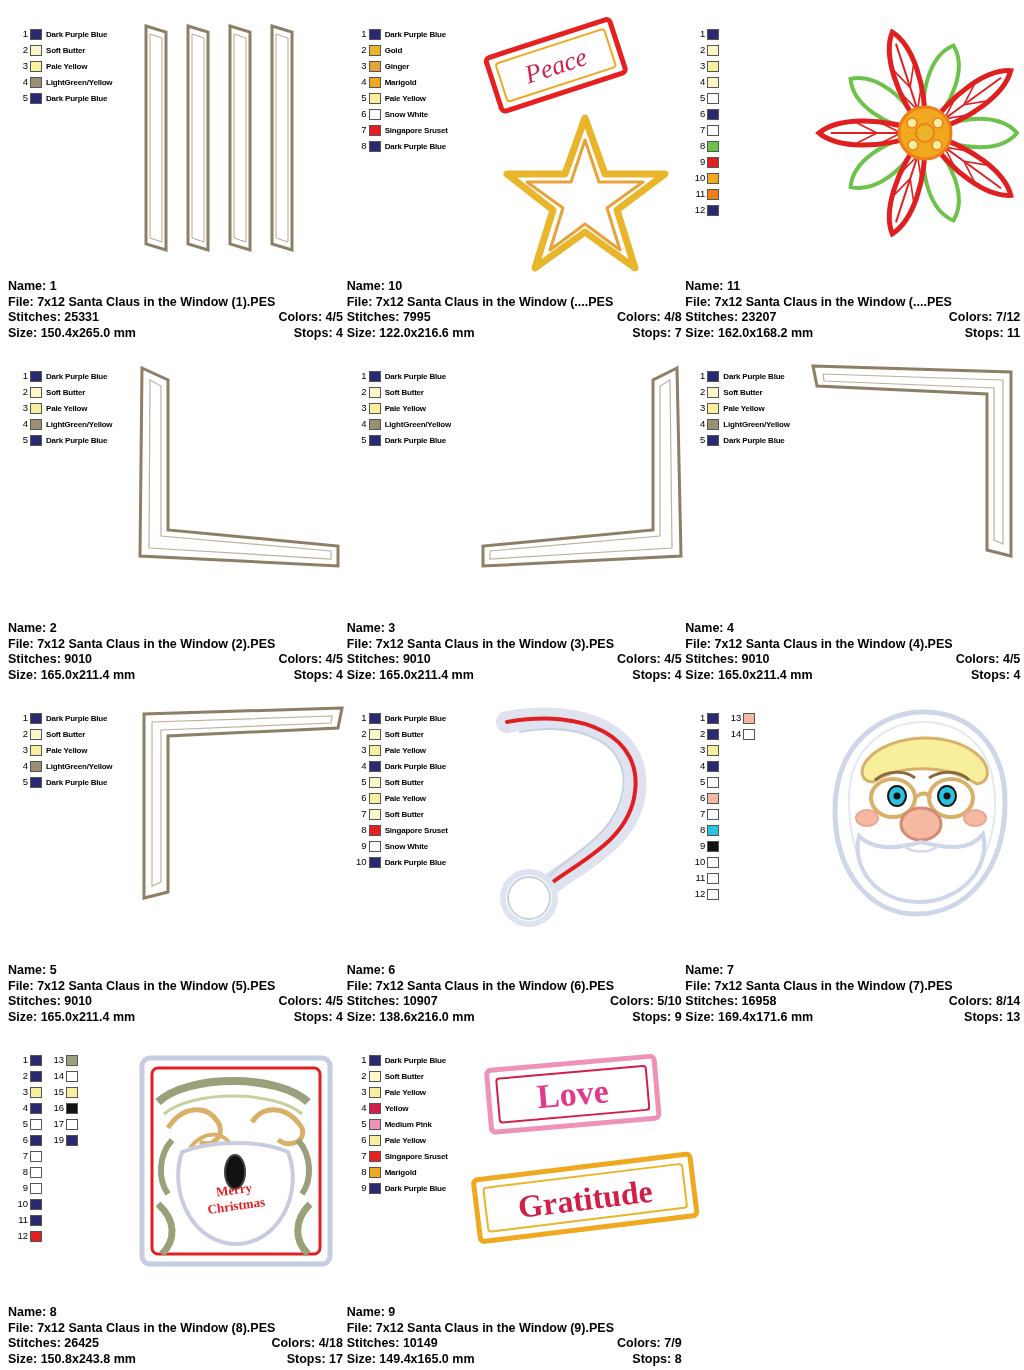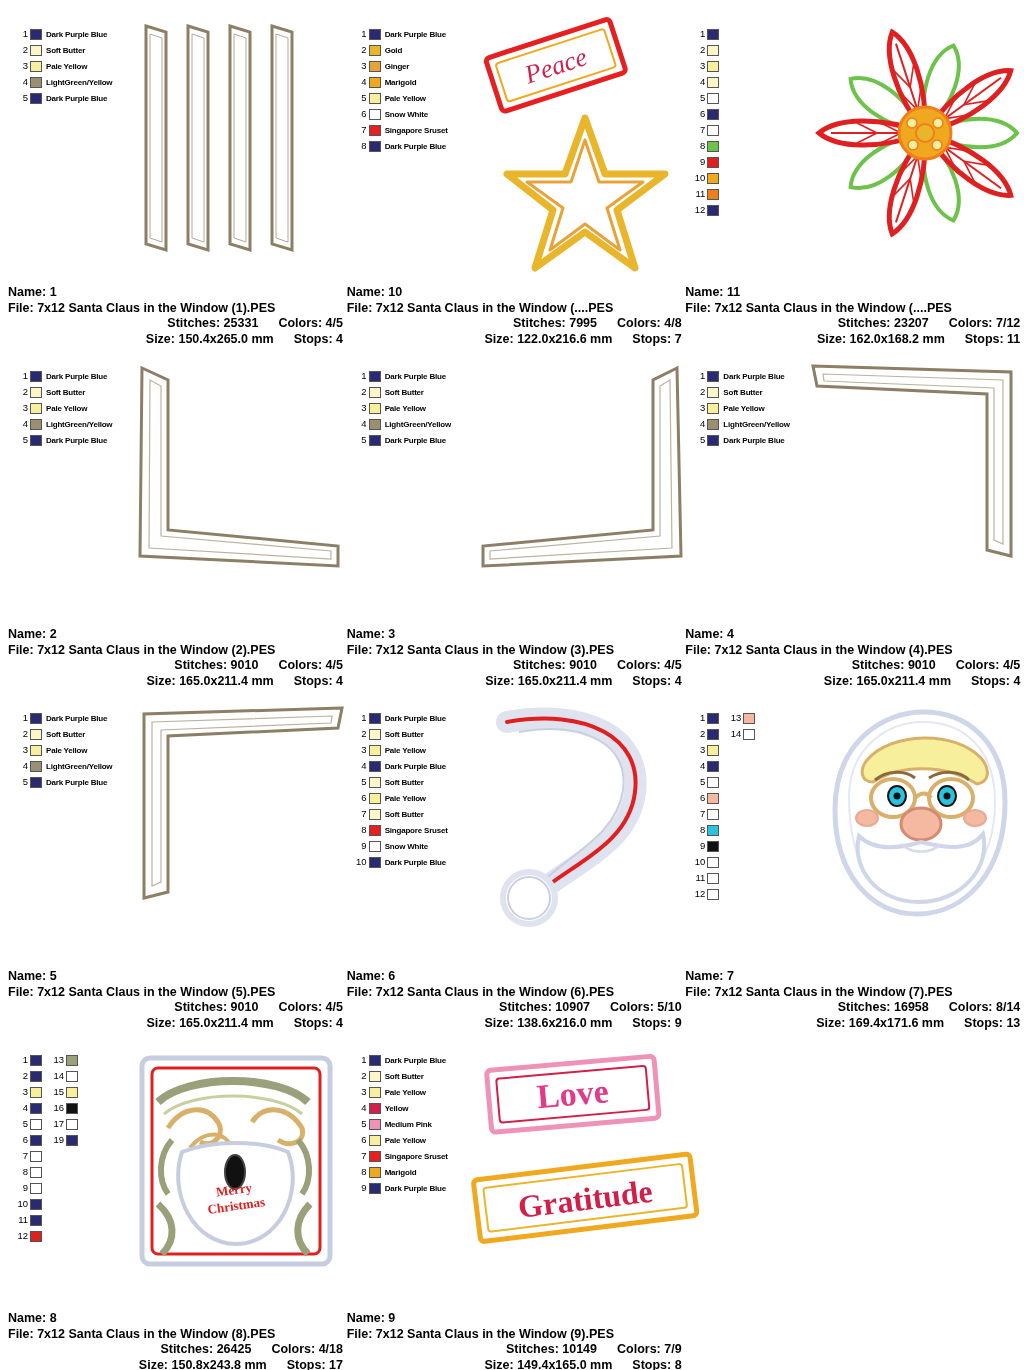--- a/index.html
+++ b/index.html
@@ -36,24 +36,24 @@
     width:12px; height:11px; border:1px solid #555; margin-right:4px;
   }
   .lname { font-size:8px; font-weight:bold; letter-spacing:-0.2px; white-space:nowrap; }
 
   
   .art { position:absolute; left:120px; top:10px; width:330px; height:240px; }
   .art svg { display:block; overflow:visible; }
 
   
   .info {
-    position:absolute; left:0; bottom:1px; width:335px;
+    position:absolute; left:0; bottom:7px; width:335px;
     font-size:12.5px; font-weight:bold; line-height:15.5px;
   }
-  .info .row { display:flex; justify-content:flex-end;gap:20px; }
+  .info .row { display:flex; justify-content:space-between; }
   .info .name { display:block; }
   .info .file { display:block; white-space:nowrap; overflow:hidden; }
 
   .footer {
     position:absolute; left:4px; bottom:3px; right:4px;
     font-size:10.5px; font-weight:bold; white-space:nowrap;
   }
 </style>
 </head>
 <body>

